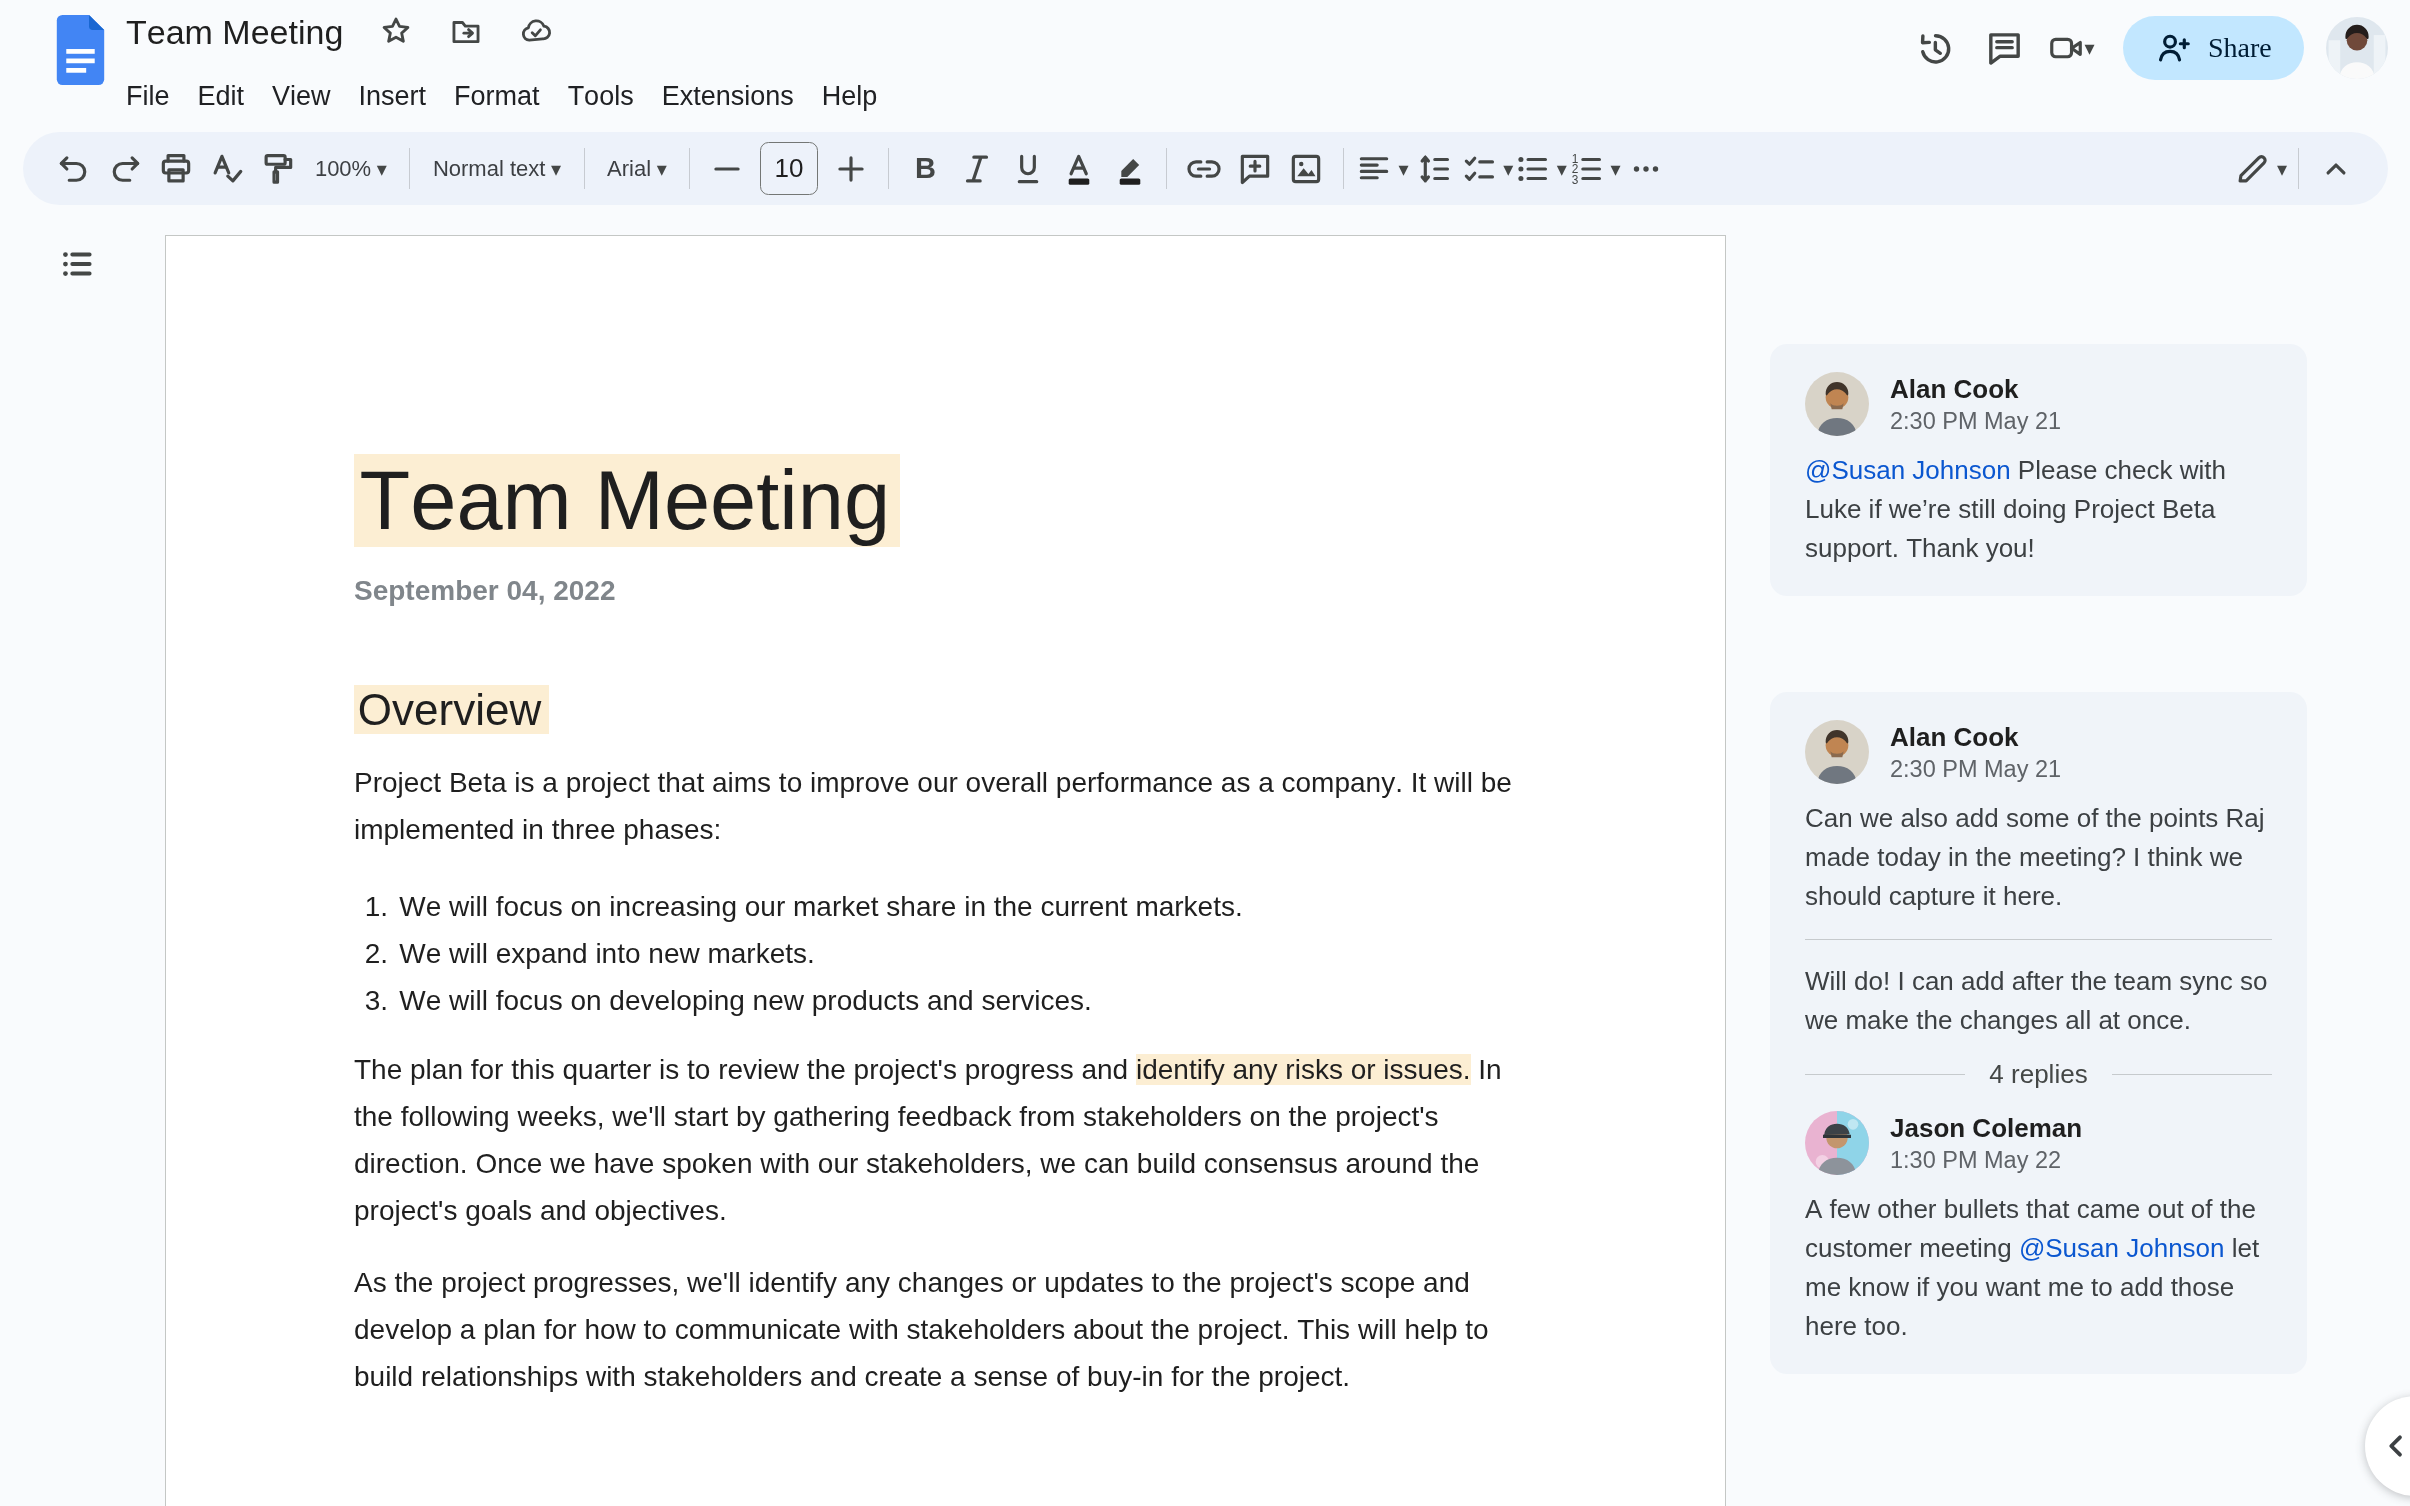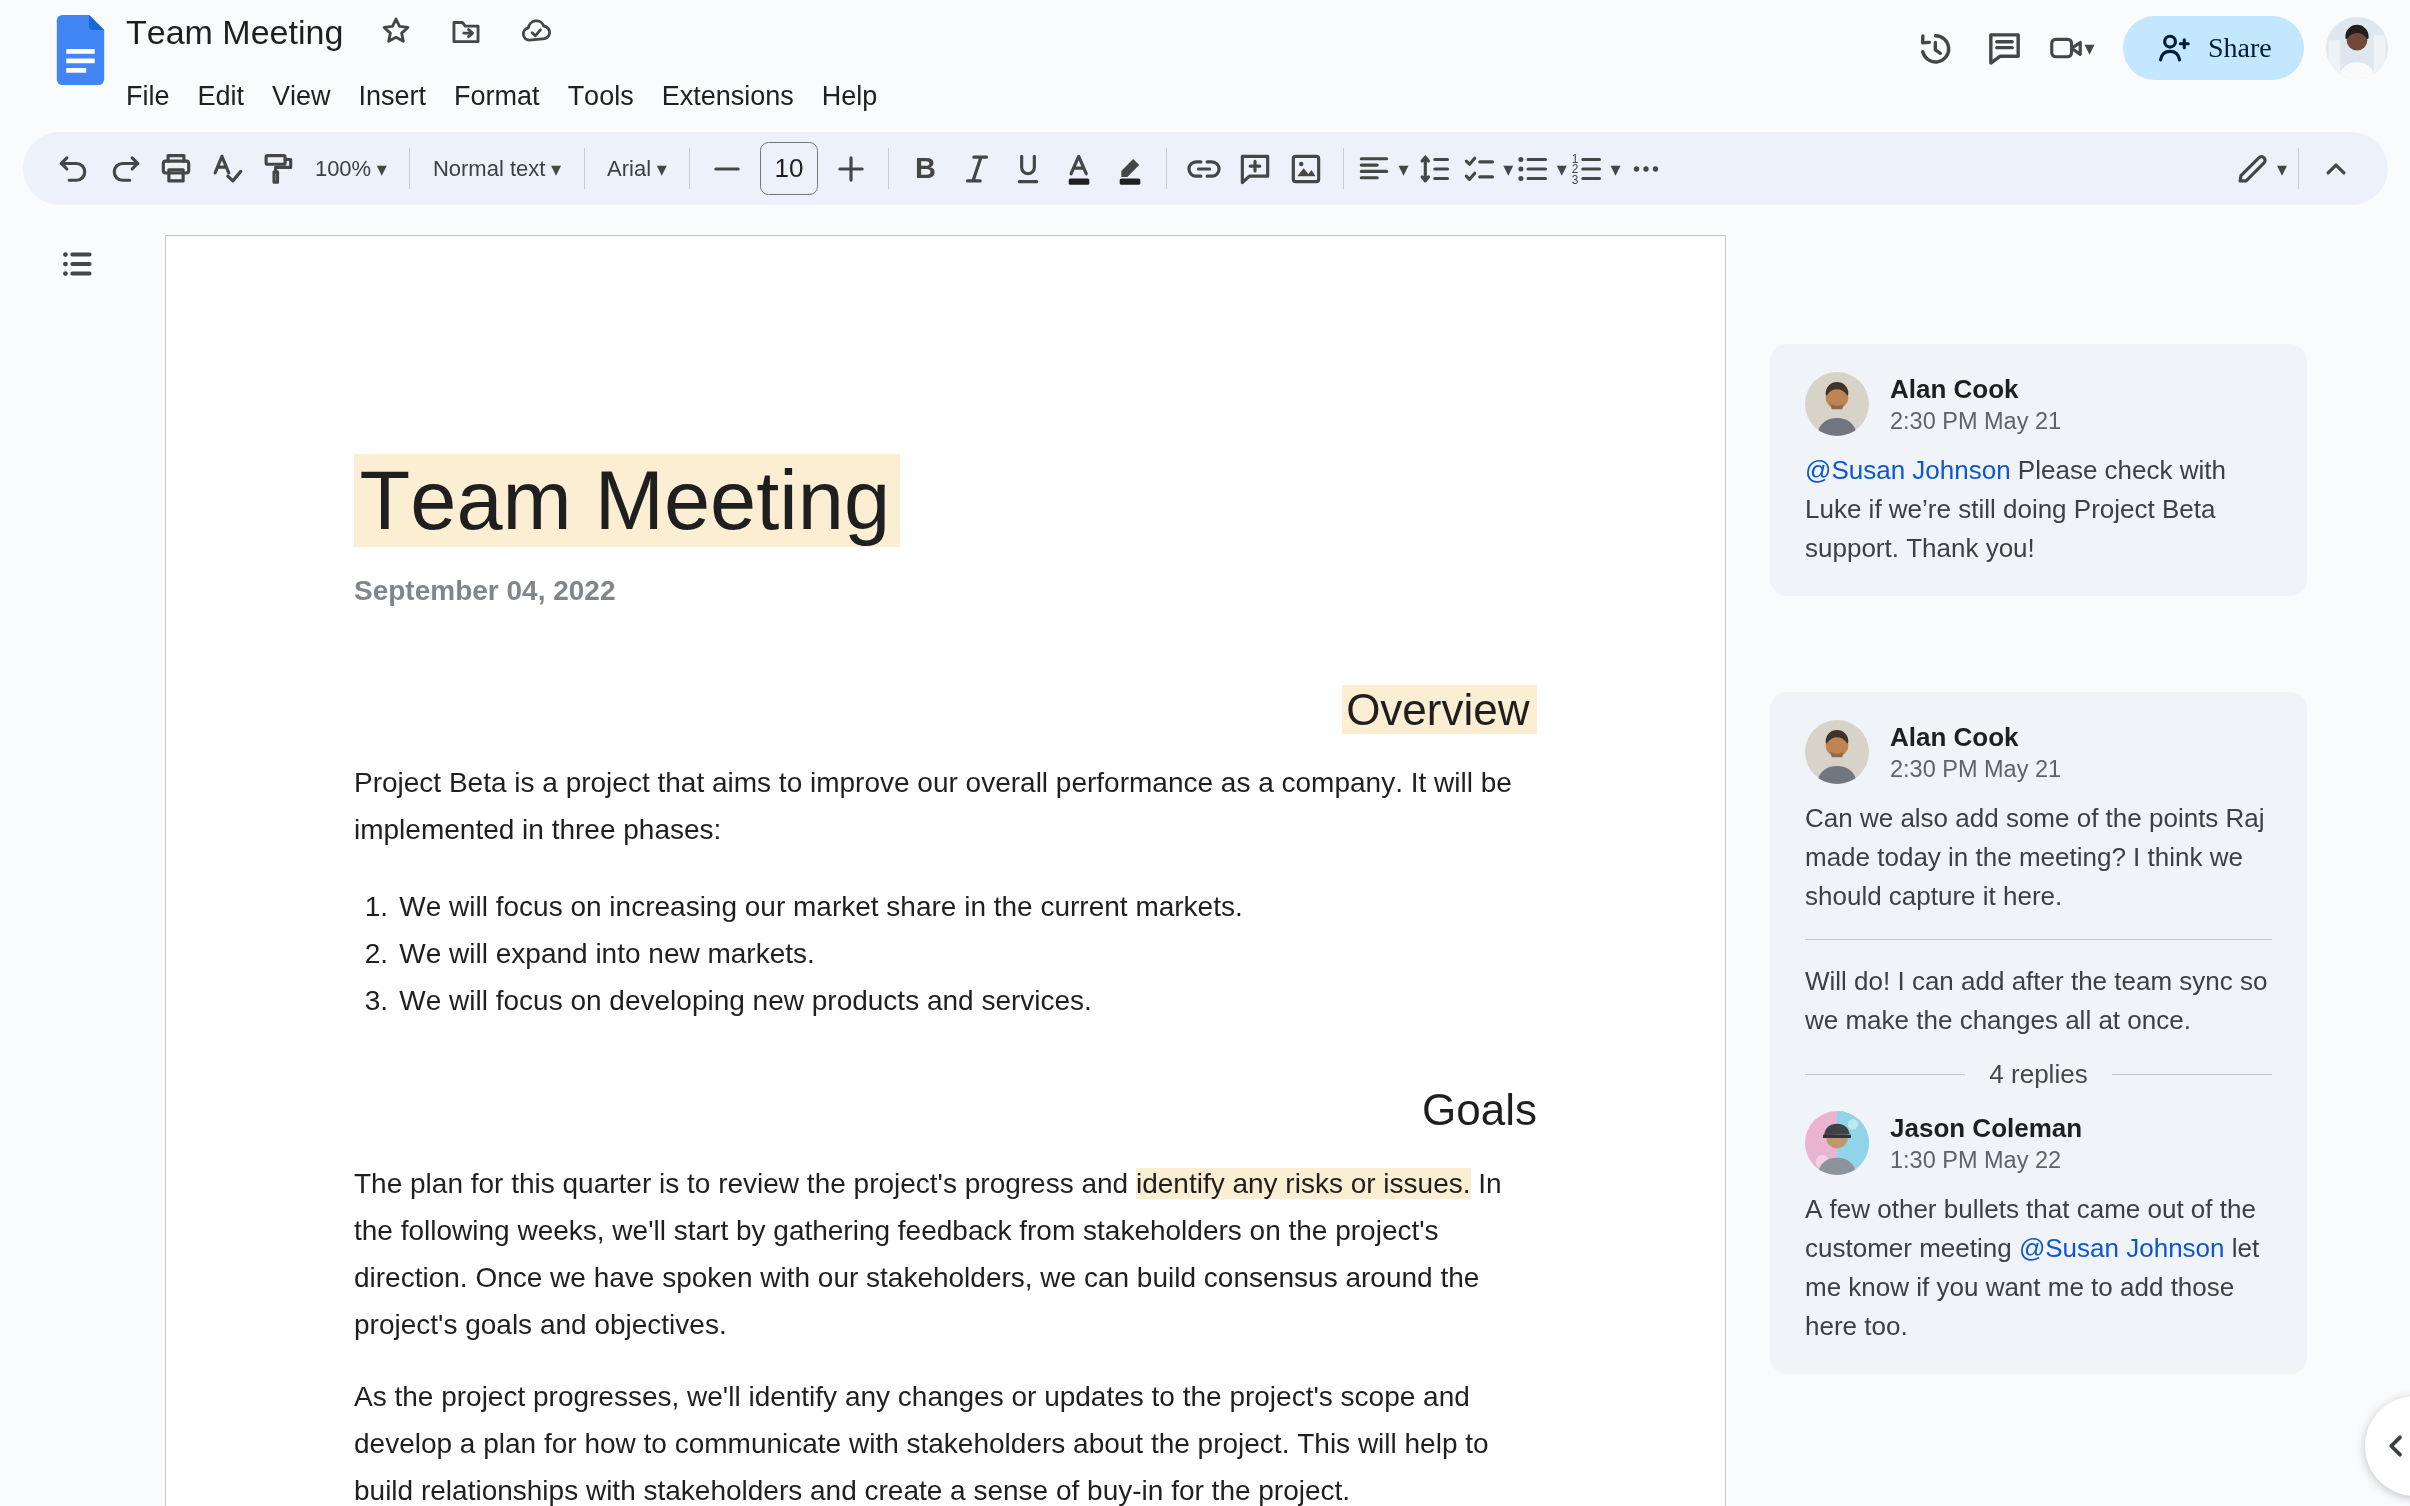--- a/index.html
+++ b/index.html
@@ -41,21 +41,21 @@
   
   .canvas { position:absolute; left:0; top:209px; width:2411px; height:1298px; background:#f9fbfd; }
   .outline-btn { position:absolute; left:49px; top:30px; width:56px; height:49px; display:flex; align-items:center; justify-content:center; }
 
   .page { position:absolute; left:165px; top:26px; width:1561px; height:1507px; background:#ffffff; border:0.9px solid #c4c7c5; }
   .page-inner { padding:215px 188px 0 188px; }
   .hl { background:#fceed3; }
   .doc-h-title { font-size:83px; line-height:99px; color:#1f1f1f; font-weight:400; }
   .doc-h-title .hl { padding:0 9.4px 0 5.6px; }
   .doc-date { margin-top:24.5px; font-size:28px; font-weight:700; color:#80868b; }
-  .doc-h2 { font-size:44px; line-height:56px; color:#1f1f1f; font-weight:400;text-align:right; }
+  .doc-h2 { font-size:44px; line-height:56px; color:#1f1f1f; font-weight:400; }
   .doc-h2 .hl { padding:0 7.5px 0 3.8px; }
   .sec-overview { margin-top:75px; }
   .doc-body { width:1177px; font-size:28px; line-height:47px; color:#1f1f1f; }
   .para-intro { margin-top:21px; }
   .doc-list { margin-top:30px; }
   .doc-li { display:flex; font-size:28px; line-height:47px; color:#1f1f1f; }
   .doc-li .marker { width:34px; text-align:right; flex:none; }
   .doc-li .li-text { margin-left:11.3px; }
   .sec-goals { margin-top:58px; }
   .para-g1 { margin-top:22.6px; }
@@ -368,21 +368,20 @@
         <div class="doc-li">
           <span class="marker">2.</span>
           <span class="li-text">We will expand into new markets.</span>
         </div>
         <div class="doc-li">
           <span class="marker">3.</span>
           <span class="li-text">We will focus on developing new products and services.</span>
         </div>
       </div>
 
-      <div class="doc-h2 sec-goals">Goals</div>
       <div class="doc-body para-g1"><span>The plan for this quarter is to review the project's progress and </span><span class="hl">identify any risks or issues.</span><span> In the following weeks, we'll start by gathering feedback from stakeholders on the project's direction. Once we have spoken with our stakeholders, we can build consensus around the project's goals and objectives.</span></div>
       <div class="doc-body para-g2">As the project progresses, we'll identify any changes or updates to the project's scope and develop a plan for how to communicate with stakeholders about the project. This will help to build relationships with stakeholders and create a sense of buy-in for the project.</div>
     </div>
   </div>
 
   <div class="comments">
 
     <div class="comment-card">
       <div class="c-head">
         <span class="avatar c-ava">

